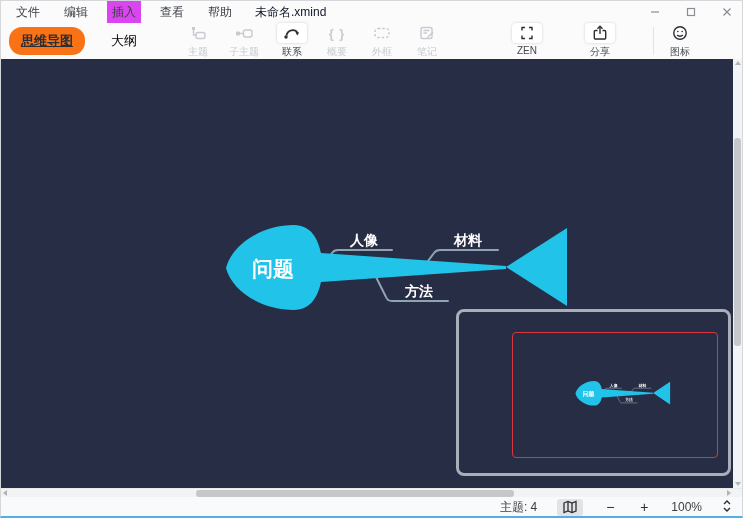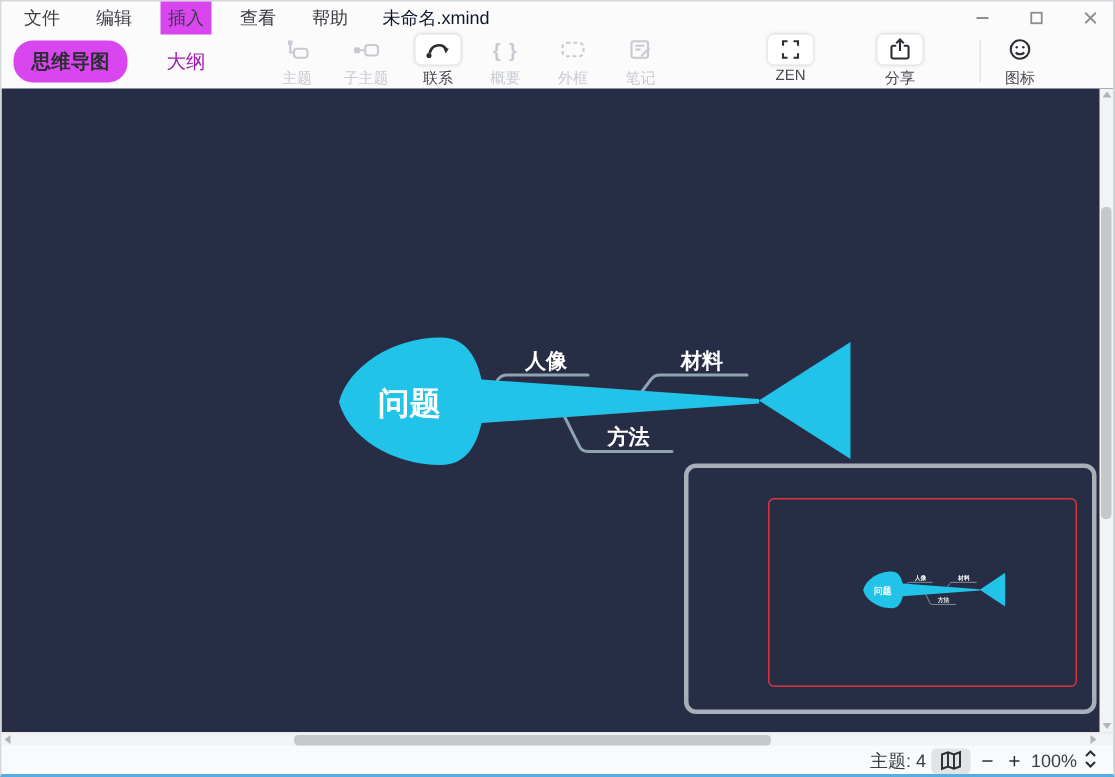--- a/index.html
+++ b/index.html
@@ -14,22 +14,22 @@
   .menu-item { padding:6px 5px; border-radius:3px; cursor:default; }
   .menu-item.hl { background:#d946ef; }
   .filename { color:#0f172a; margin-left:4px; }
   .win-controls { position:absolute; right:8px; top:0; height:22px; display:flex; align-items:center; gap:22px; }
   .win-btn { width:14px; height:14px; display:flex; align-items:center; justify-content:center; }
   .win-btn svg { stroke:#8a8d92; stroke-width:1.2; fill:none; }
 
   
   .toolbar { height:36px; position:relative; background:#fbfbfc; flex:0 0 auto; }
   .tabs { position:absolute; left:8px; top:4px; display:flex; align-items:center; gap:14px; }
-  .tab { font-size:13px; color:#a21caf; padding:5px 12px; border-radius:13px; }
-  .tab.active { background:#d946ef; color:#2b2e33; font-weight:bold; }
+  .tab { font-size:13px; color:#000000; padding:5px 12px; border-radius:13px; }
+  .tab.active { background:#f97316; color:#2b2e33; font-weight:bold;text-decoration:underline; }
   .tb-item { position:absolute; top:0; width:46px; text-align:center; }
   .tb-icon { width:30px; height:20px; margin:0 auto; display:flex; align-items:center; justify-content:center; border-radius:4px; }
   .tb-item.raised .tb-icon { background:#fff; box-shadow:0 0 3px rgba(0,0,0,.18); }
   .tb-label { font-size:10px; margin-top:2px; color:#45484e; }
   .tb-item.disabled .tb-label { color:#c7cad0; }
   .tb-item .tb-icon svg { stroke:#2b2e33; fill:none; stroke-width:1.4; }
   .tb-item.disabled .tb-icon svg { stroke:#c7cad0; }
   .tb-brace { font-size:13px; font-weight:bold; color:#c7cad0; letter-spacing:1px; }
   .tb-divider { position:absolute; left:652px; top:4px; width:1px; height:28px; background:#e2e3e6; }
 
@@ -54,21 +54,21 @@
 
   
   .hscroll { height:9px; position:relative; background:#f2f3f4; border-top:1px solid #e8e9ea; flex:0 0 auto; }
   .hthumb { position:absolute; top:1px; height:7px; left:195px; width:318px; background:#c5c7ca; border-radius:3px; }
   .harrow { position:absolute; top:1px; width:0; height:0; border-top:3px solid transparent; border-bottom:3px solid transparent; }
   .harrow.left { left:2px; border-right:4px solid #b0b3b7; }
   .harrow.right { right:11px; border-left:4px solid #b0b3b7; }
 
   
   .statusbar { height:20px; background:#f9fafb; display:flex; align-items:center; justify-content:flex-end;
-               padding-right:10px; gap:4px; font-size:12px; color:#3a3d42; flex:0 0 auto; }
+               padding-right:10px; gap:20px; font-size:12px; color:#3a3d42; flex:0 0 auto; }
   .map-btn { width:26px; height:17px; background:#e2e3e6; border-radius:3px; display:flex; align-items:center; justify-content:center; }
   .map-btn svg { stroke:#2b2e33; fill:none; stroke-width:1.3; }
   .zoom-btn { font-size:14px; color:#2b2e33; width:14px; text-align:center; }
   .spinner svg { stroke:#2b2e33; fill:none; stroke-width:1.4; }
 </style>
 </head>
 <body>
 
 <div class="window">
 

